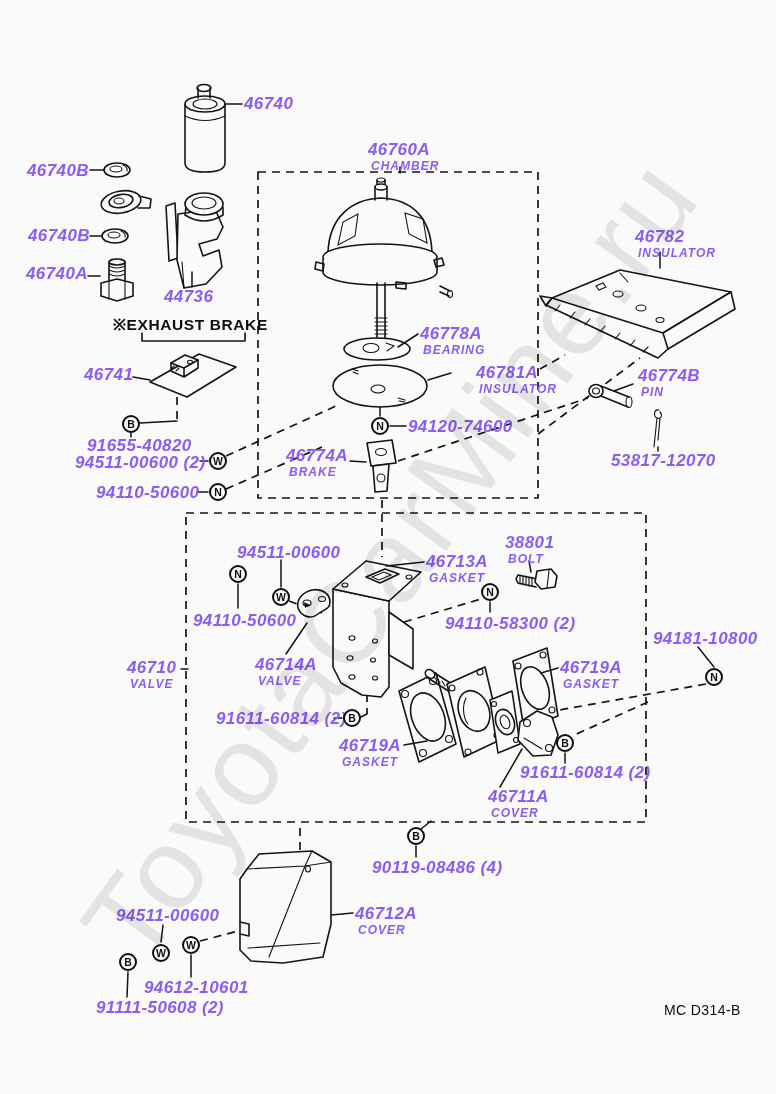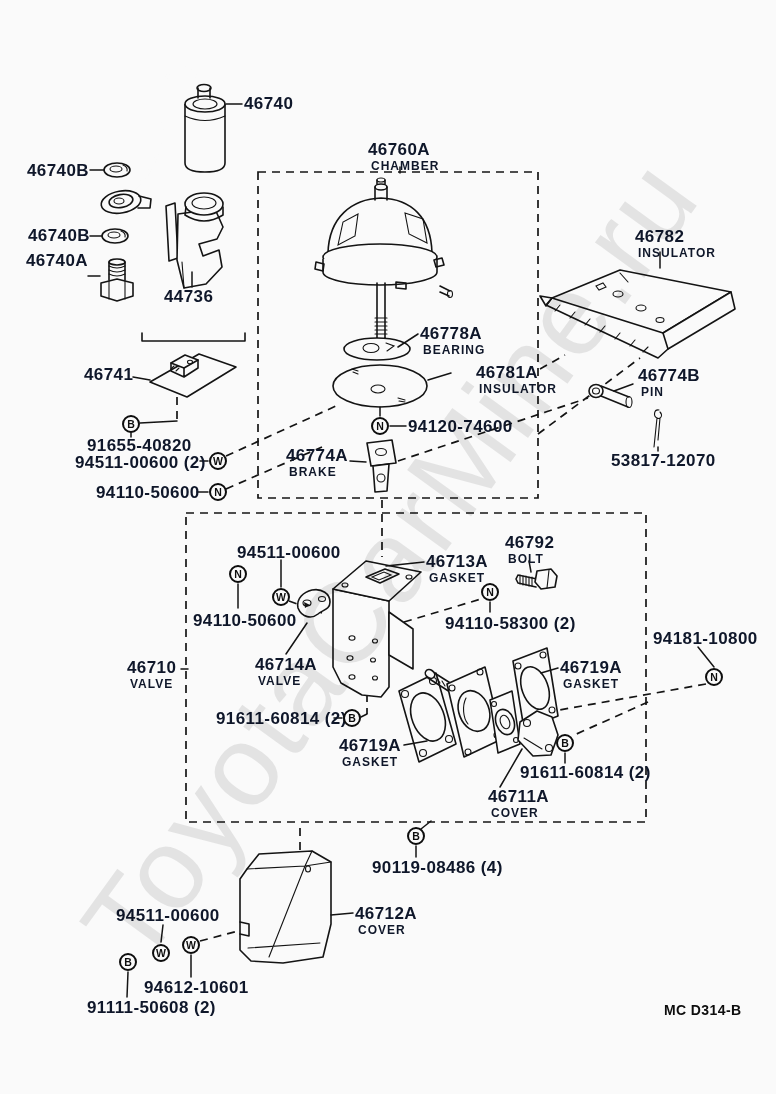--- a/index.html
+++ b/index.html
@@ -1,24 +1,24 @@
 <!DOCTYPE html>
 <html><head>
 <meta charset="utf-8">
 <style>
   html,body{margin:0;padding:0;background:#e8e8e8;}
   #stage{position:relative;width:776px;height:1094px;background:#fafafa;overflow:hidden;
          font-family:"Liberation Sans", sans-serif;}
   #art{position:absolute;left:0;top:0;z-index:2;}
-  .lbl{position:absolute;z-index:3;color:#0f172a;font-weight:700;font-size:17px;
-       line-height:1.0;white-space:nowrap;letter-spacing:0.4px;}
+  .lbl{position:absolute;z-index:3;color:#8b5cf6;font-weight:700;font-size:17px;
+       line-height:1.0;white-space:nowrap;letter-spacing:0.4px;font-style:italic;}
   .lbl .sub{font-size:12px;letter-spacing:1px;margin-top:2px;padding-left:3px;}
   .heading{position:absolute;z-index:3;color:#0d0d0d;font-weight:700;font-size:15.5px;
        letter-spacing:0.6px;white-space:nowrap;}
-  .code{position:absolute;z-index:3;color:#0d0d0d;font-weight:700;font-size:14px;letter-spacing:0.4px;}
+  .code{position:absolute;z-index:3;color:#0d0d0d;font-weight:400;font-size:14px;letter-spacing:0.4px;}
   .sym{position:absolute;z-index:3;width:18px;height:18px;border:2px solid #0d0d0d;border-radius:50%;
        box-sizing:border-box;color:#0d0d0d;font-weight:700;font-size:10.5px;line-height:14px;
        text-align:center;background:#fafafa;}
   .wm{position:absolute;left:390px;top:560px;z-index:5;transform:translate(-50%,-50%) rotate(-54deg);
       font-size:115px;letter-spacing:3px;color:#000;opacity:0.085;white-space:nowrap;
       pointer-events:none;font-weight:400;}
   .st{stroke:#141414;stroke-width:1.6;fill:none;stroke-linejoin:round;stroke-linecap:round;}
   .fl{stroke:#141414;stroke-width:1.6;fill:#fafafa;stroke-linejoin:round;}
   .thin{stroke:#141414;stroke-width:1.1;fill:none;stroke-linecap:round;}
   .dash{stroke:#141414;stroke-width:1.7;fill:none;stroke-dasharray:8 6;}
@@ -247,26 +247,27 @@
 
 <div class="lbl" style="left:244px;top:95px">
       <div>46740</div>
     </div>
 <div class="lbl" style="left:27px;top:162px">
       <div>46740B</div>
     </div>
 <div class="lbl" style="left:28px;top:227px">
       <div>46740B</div>
     </div>
-<div class="lbl" style="left:26px;top:252px">
+<div class="lbl" style="left:26px;top:265px">
       <div>46740A</div>
     </div>
 <div class="lbl" style="left:164px;top:288px">
       <div>44736</div>
     </div>
+<div class="heading" style="left:113px;top:313px">※EXHAUST BRAKE</div>
 <div class="lbl" style="left:84px;top:366px">
       <div>46741</div>
     </div>
 <div class="lbl" style="left:87px;top:437px">
       <div>91655-40820</div>
     </div>
 <div class="lbl" style="left:75px;top:454px">
       <div>94511-00600 (2)</div>
     </div>
 <div class="lbl" style="left:96px;top:484px">
@@ -308,21 +309,21 @@
       <div>94511-00600</div>
     </div>
 <div class="lbl" style="left:193px;top:612px">
       <div>94110-50600</div>
     </div>
 <div class="lbl" style="left:426px;top:553px">
   <div>46713A</div>
   <div class="sub">GASKET</div>
 </div>
 <div class="lbl" style="left:505px;top:534px">
-  <div>46792</div>
+  <div>38801</div>
   <div class="sub">BOLT</div>
 </div>
 <div class="lbl" style="left:445px;top:615px">
       <div>94110-58300 (2)</div>
     </div>
 <div class="lbl" style="left:653px;top:630px">
       <div>94181-10800</div>
     </div>
 <div class="lbl" style="left:127px;top:659px">
   <div>46710</div>
@@ -356,21 +357,21 @@
 <div class="lbl" style="left:116px;top:907px">
       <div>94511-00600</div>
     </div>
 <div class="lbl" style="left:355px;top:905px">
   <div>46712A</div>
   <div class="sub">COVER</div>
 </div>
 <div class="lbl" style="left:144px;top:979px">
       <div>94612-10601</div>
     </div>
-<div class="lbl" style="left:87px;top:999px">
+<div class="lbl" style="left:96px;top:999px">
       <div>91111-50608 (2)</div>
     </div>
 
 <div class="code" style="left:664px;top:1002px">MC D314-B</div>
 
 <div class="sym" style="left:122px;top:415px">B</div>
 <div class="sym" style="left:209px;top:452px">W</div>
 <div class="sym" style="left:209px;top:483px">N</div>
 <div class="sym" style="left:371px;top:417px">N</div>
 <div class="sym" style="left:229px;top:565px">N</div>

